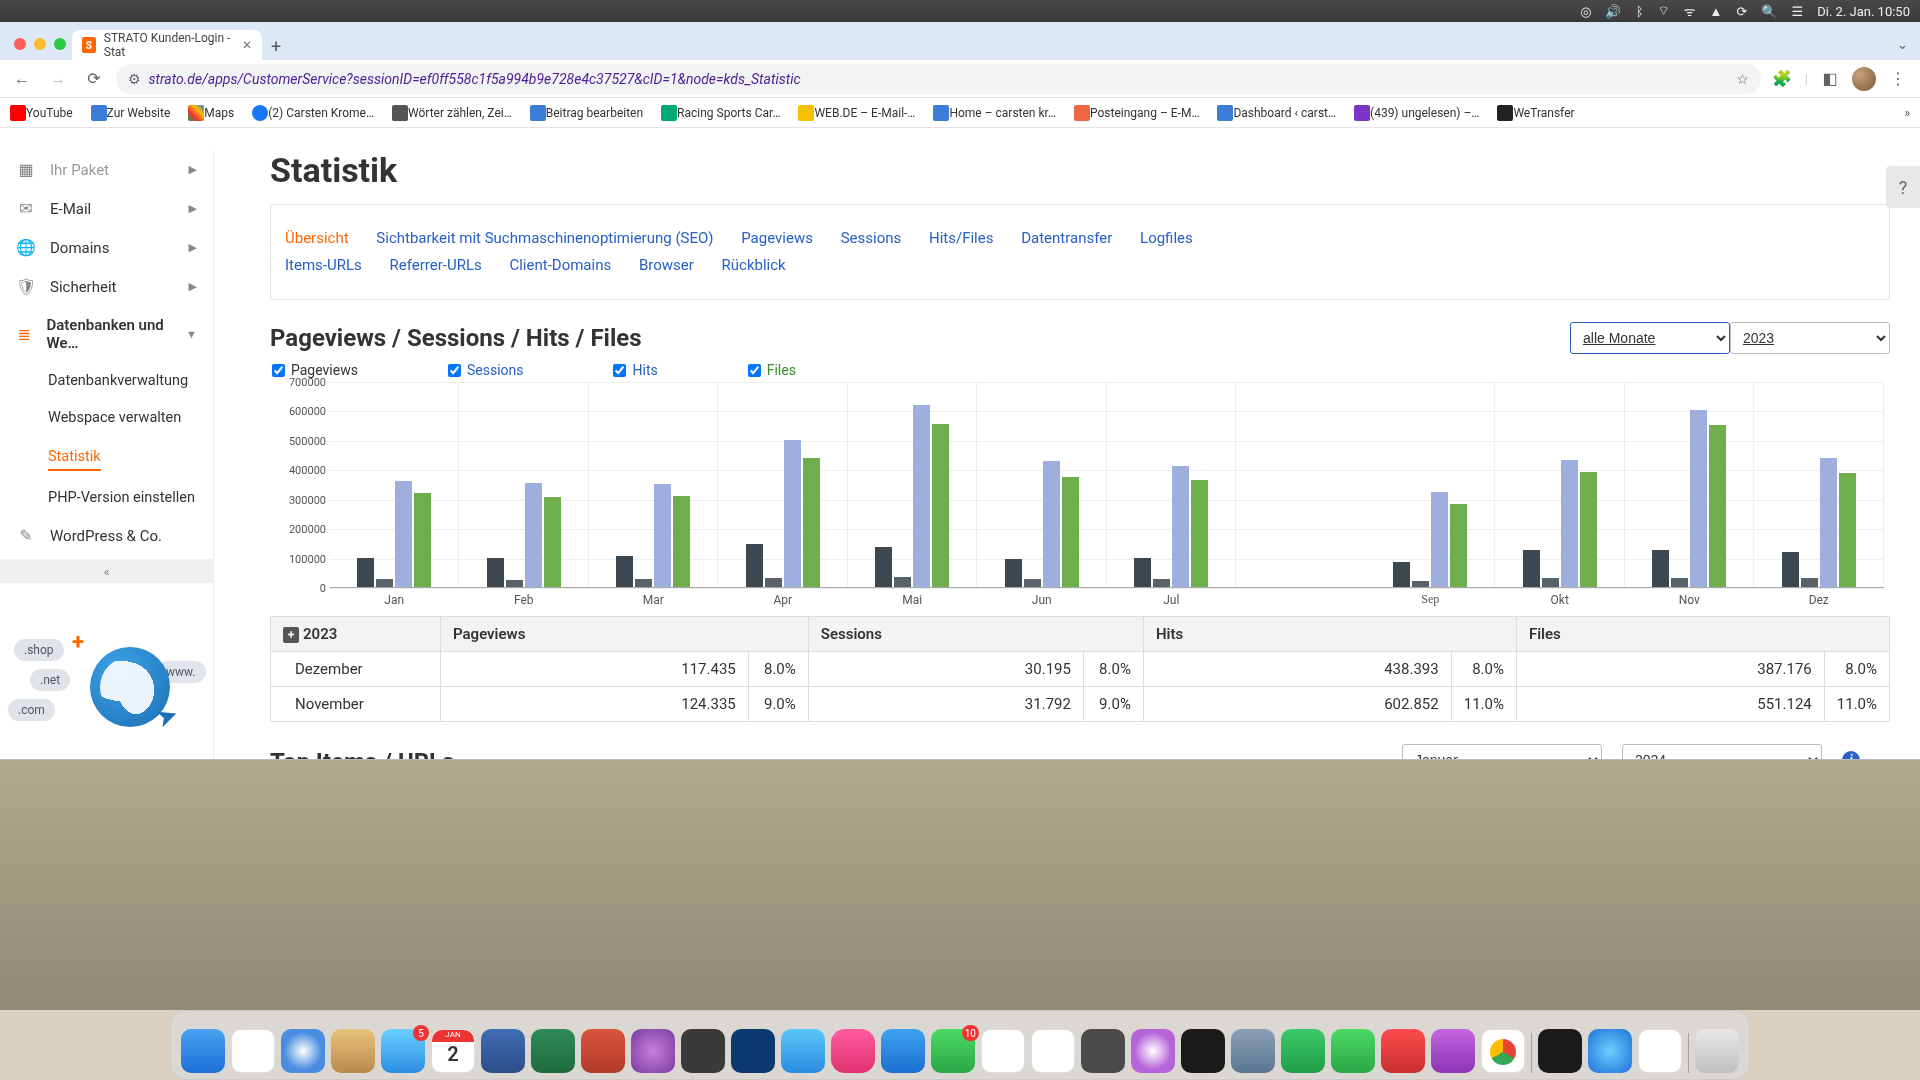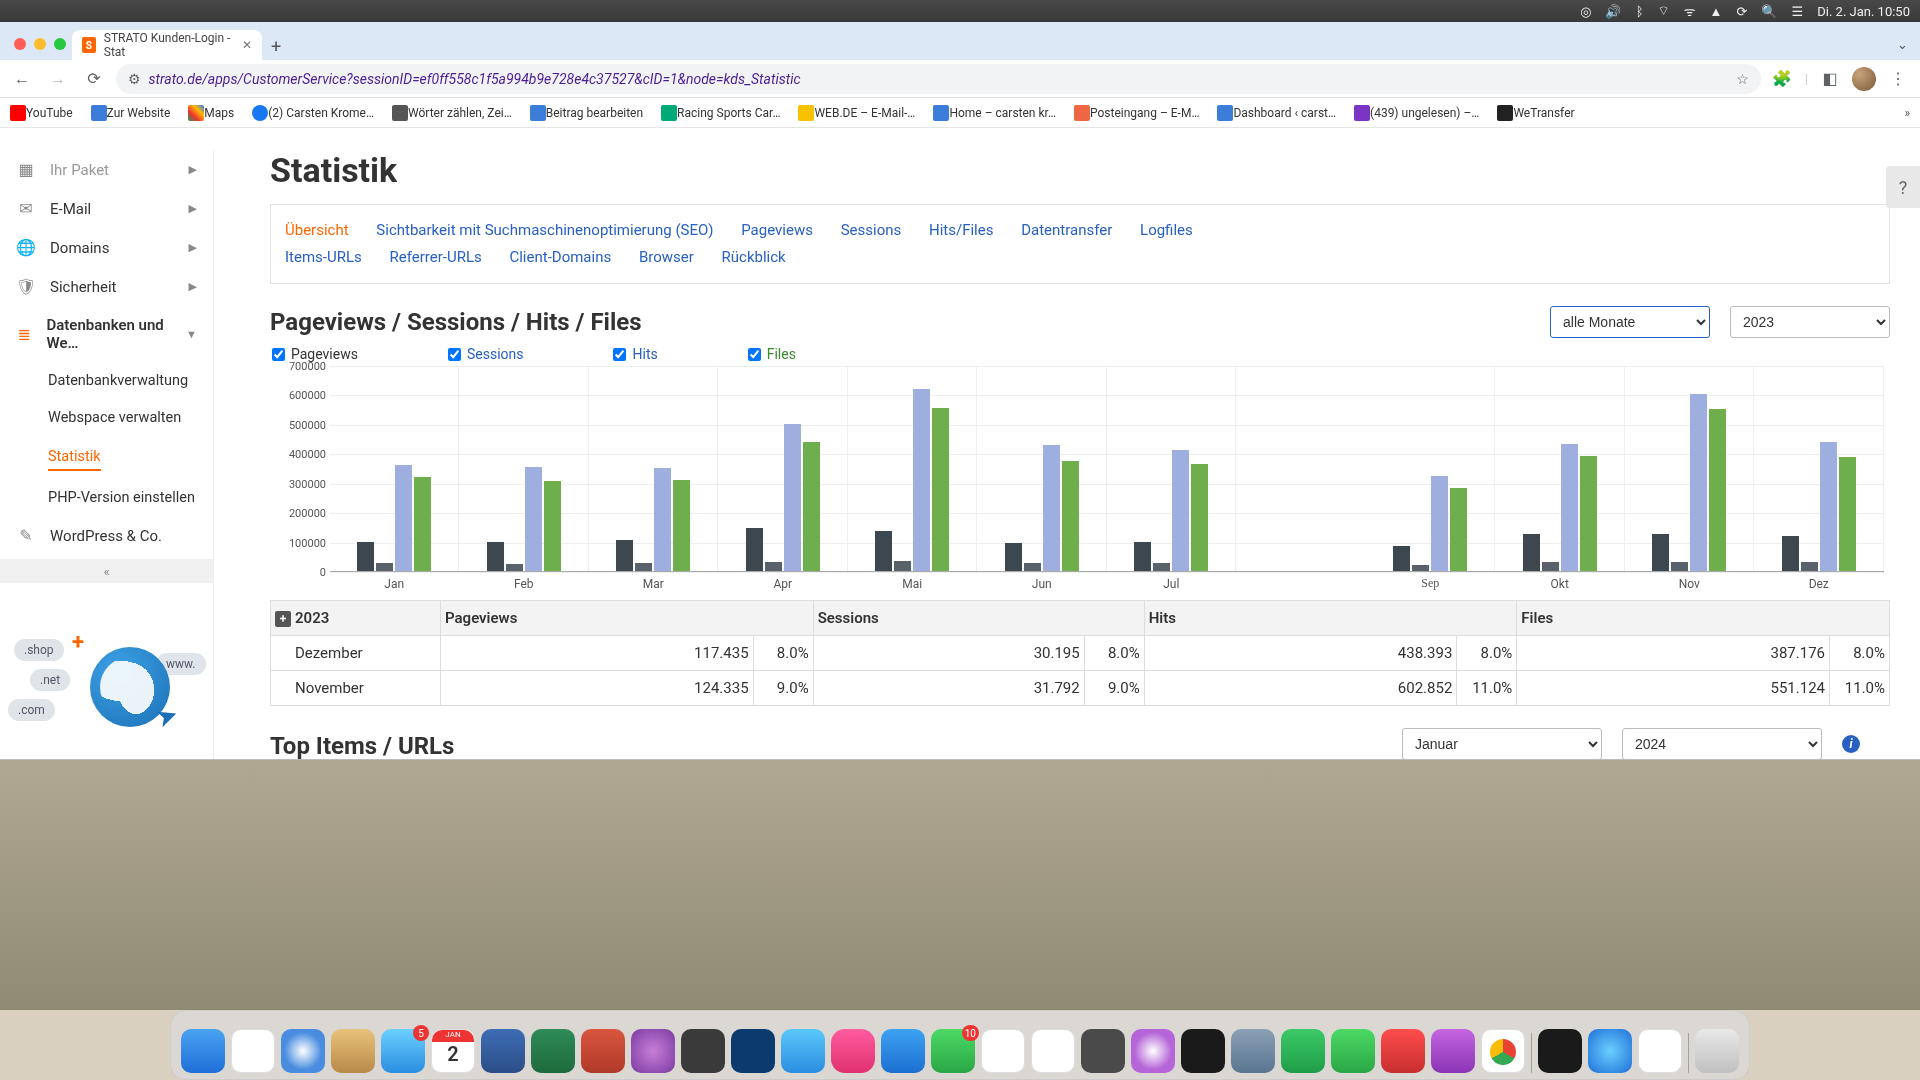--- a/index.html
+++ b/index.html
@@ -55,27 +55,27 @@
   .globe{position:absolute;left:82px;top:18px;width:80px;height:80px;border-radius:50%;background:radial-gradient(circle at 35% 30%, #3da2e6,#1c6fb5);}
   .globe::after{content:"";position:absolute;inset:10px;border-radius:50%;background:
     radial-gradient(ellipse 30px 20px at 35% 40%, #fff 0 100%, transparent),
     radial-gradient(ellipse 18px 24px at 60% 55%, #fff 0 100%, transparent);opacity:.9;}
   .cursor-arrow{position:absolute;left:148px;top:72px;color:#1c6fb5;font-size:26px;transform:rotate(-20deg);}
   .plus-badge{position:absolute;left:64px;top:0;color:#f60;font-size:22px;font-weight:bold;}
   
   
   .main{flex:1;padding:0 30px 0 56px;overflow:hidden;position:relative;}
   .h1{font-size:34px;font-weight:700;margin:0 0 14px;}
-  .linkbar{border:1px solid #e2e2e2;padding:12px 14px;font-size:15px;line-height:1.8;}
+  .linkbar{border:1px solid #e2e2e2;padding:20px 14px;font-size:15px;line-height:1.8;}
   .linkbar a{color:#2860c4;text-decoration:none;margin-right:24px;display:inline-block;}
   .linkbar a.active{color:#f60;}
   
   .section-head{display:flex;align-items:center;margin-top:22px;}
   .h2{font-size:24px;font-weight:700;}
-  .selects{margin-left:auto;display:flex;gap:20px;}
+  .selects{margin-left:auto;display:flex;text-decoration:underline;}
   .sel{height:32px;border:1px solid #2860c4;border-radius:3px;background:#fff;padding:0 8px;font-size:14px;color:#333;min-width:160px;}
   .sel.plain{border-color:#bbb;}
   
   .legend{display:flex;gap:90px;margin:8px 0 4px 2px;font-size:14px;}
   .legend label{display:flex;align-items:center;gap:6px;}
   .legend input{accent-color:auto;}
   .c-pv{color:#333;}
   .c-se{color:#2860c4;}
   .c-hi{color:#2860c4;}
   .c-fi{color:#3a8a2e;}
@@ -89,21 +89,21 @@
   .bars{position:absolute;bottom:0;left:50%;transform:translateX(-50%);display:flex;gap:2px;align-items:flex-end;}
   .bar{width:17px;}
   .b-pv{background:#3c4750;}
   .b-se{background:#3c4750;opacity:.85;}
   .b-hi{background:#9eaede;}
   .b-fi{background:#6fae4c;}
   .xlabel{position:absolute;bottom:-20px;left:50%;transform:translateX(-50%);font-size:12px;color:#555;}
   
   
   .tbl{width:100%;border-collapse:collapse;margin-top:6px;font-size:15px;}
-  .tbl th,.tbl td{border:1px solid #ddd;padding:8px 4px;}
+  .tbl th,.tbl td{border:1px solid #ddd;padding:8px 12px;}
   .tbl th{background:#f3f3f3;text-align:left;font-weight:600;}
   .tbl td.val{text-align:right;}
   .tbl td.pct{text-align:right;width:60px;}
   .tbl .exp{display:inline-flex;width:16px;height:16px;background:#555;color:#fff;align-items:center;justify-content:center;border-radius:2px;font-size:12px;margin-right:4px;}
   
   .h2b{font-size:24px;font-weight:700;margin-top:26px;}
   .sec2-selects{position:absolute;right:30px;display:flex;gap:20px;align-items:center;}
   .info-dot{width:18px;height:18px;border-radius:50%;background:#2860c4;color:#fff;display:flex;align-items:center;justify-content:center;font-size:12px;font-style:italic;font-weight:bold;}
   
   .help-fab{position:absolute;right:0;top:16px;width:34px;height:42px;background:#e8e8e8;border-radius:4px 0 0 4px;display:flex;align-items:center;justify-content:center;color:#666;font-size:18px;}
@@ -257,21 +257,21 @@
           <span class="side-ico">✎</span>
           <span class="label">WordPress &amp; Co.</span>
         </div>
       <div class="collapse-bar">«</div>
 
       <div class="world-badge">
         <span class="plus-badge">+</span>
         <span class="bubble" style="left:6px;top:10px">.shop</span>
         <span class="bubble" style="left:22px;top:40px">.net</span>
         <span class="bubble" style="left:0px;top:70px">.com</span>
-        <span class="bubble" style="left:148px;top:24px;background:#dfe5ea">www.</span>
+        <span class="bubble" style="left:148px;top:32px;background:#dfe5ea">www.</span>
         <div class="globe"></div>
         <span class="cursor-arrow">➤</span>
       </div>
     </div>
 
     <div class="main">
       <div class="help-fab">?</div>
       <h1 class="h1">Statistik</h1>
       <div class="linkbar">
         <a class="active">Übersicht</a>

